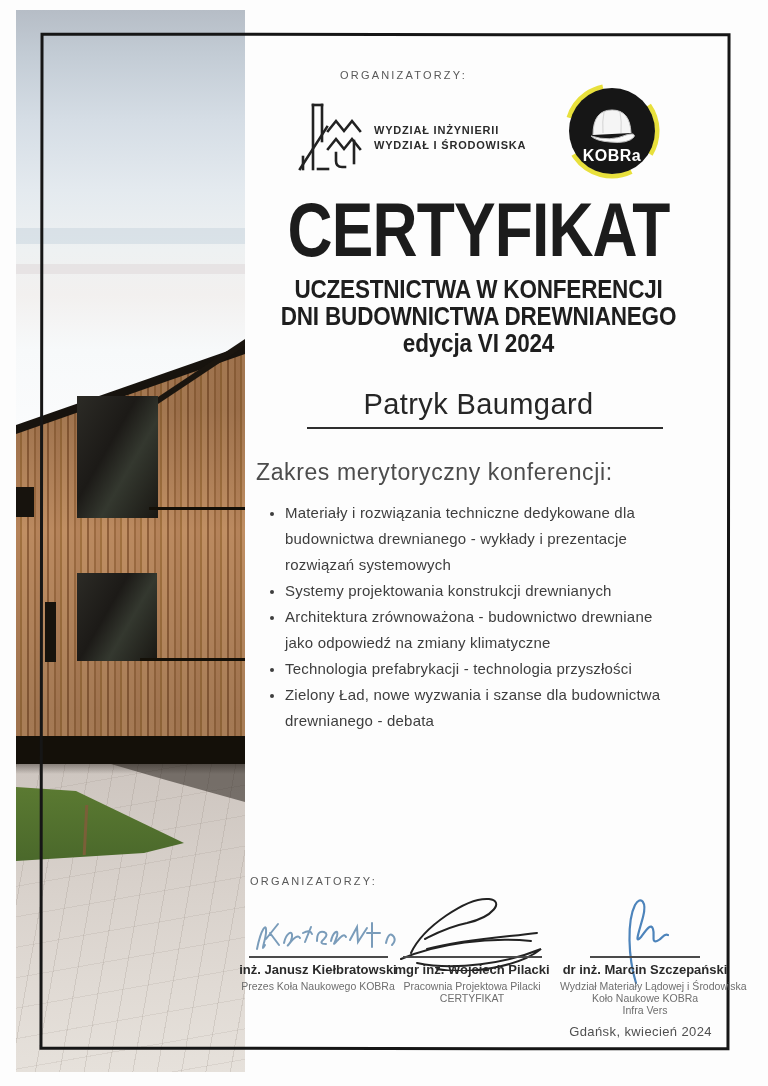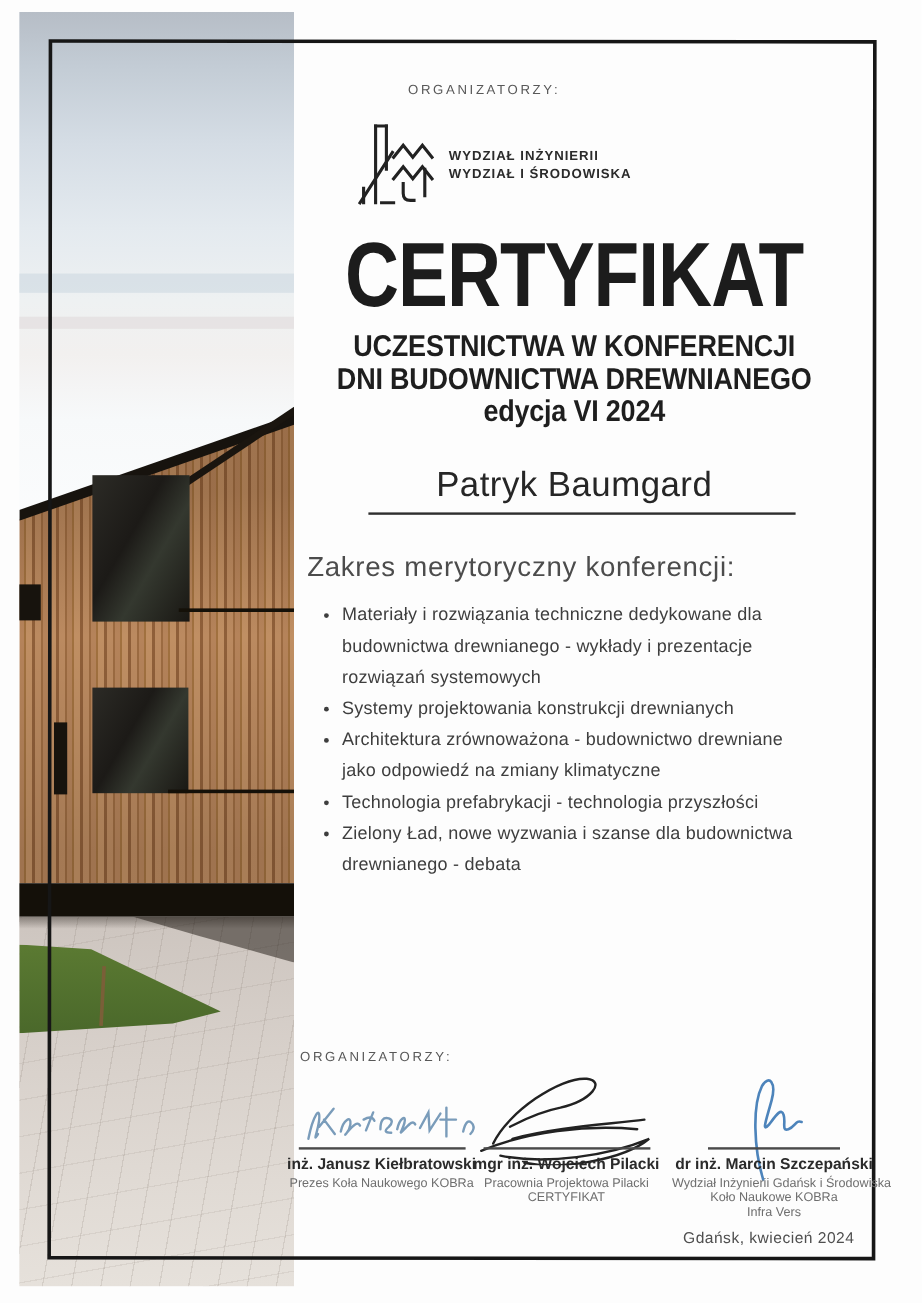--- a/index.html
+++ b/index.html
@@ -135,20 +135,32 @@
       <path d="M60 42 v22"></path>
       <path d="M24 70 h10"></path>
       <path d="M9 58 v12"></path>
     </svg>
     <div class="ftext">
       <div>WYDZIAŁ INŻYNIERII</div>
       <div>WYDZIAŁ I ŚRODOWISKA</div>
     </div>
   </div>
 
+  <div class="kobra">
+    <svg viewBox="0 0 96 96" width="96" height="96">
+      <circle cx="48" cy="48" r="45" fill="none" stroke="#e8e03c" stroke-width="5" stroke-dasharray="52 26 66 38 48 53" transform="rotate(-35 48 48)"></circle>
+      <circle cx="48" cy="48" r="43" fill="#161616"></circle>
+      <g>
+        <path d="M29 52 Q29 27 48 27 Q66 27 67 50" fill="#f5f5f5" stroke="#c9c9c9" stroke-width="1"></path>
+        <path d="M27 53 Q46 59 62 52 Q72 49 70 54 Q64 61 46 59 Q32 58 27 53 Z" fill="#fafafa" stroke="#bdbdbd" stroke-width="1"></path>
+        <path d="M40 29 Q38 39 39 50 M56 29 Q58 39 57 50" stroke="#d8d8d8" stroke-width="1.2" fill="none"></path>
+      </g>
+      <text x="48" y="78" text-anchor="middle" fill="#ffffff" font-family="Liberation Sans, sans-serif" font-size="16" font-weight="bold" letter-spacing="0.5">KOBRa</text>
+    </svg>
+  </div>
 
   <div class="content">
     <div class="title">CERTYFIKAT</div>
     <div class="subs">
       <div>UCZESTNICTWA W KONFERENCJI</div>
       <div>DNI BUDOWNICTWA DREWNIANEGO</div>
       <div>edycja VI 2024</div>
     </div>
     <div class="rname">Patryk Baumgard</div>
     <div class="nline"></div>
@@ -194,20 +206,20 @@
     <div class="srole" style="top:77px;">Pracownia Projektowa Pilacki</div>
     <div class="srole" style="top:89px;">CERTYFIKAT</div>
   </div>
 
   <div class="sigcol col3">
     <svg class="autograph" style="left:40px; top:-8px;" width="90" height="90" viewBox="0 0 90 90" fill="none" stroke="#4d84bb" stroke-width="2.2" stroke-linecap="round">
       <path d="M36 88 C28 62 27 26 35 10 C41 0 47 7 43 22 C39 37 34 50 41 42 C47 34 51 28 53 34 C55 40 51 48 57 46 C63 44 63 38 68 40"></path>
     </svg>
     <div class="sline"></div>
     <div class="sname">dr inż. Marcin Szczepański</div>
-    <div class="srole" style="top:77px;">Wydział Inżynierii Gdańsk i Środowiska</div>
+    <div class="srole" style="top:77px;">Wydział Materiały Lądowej i Środowiska</div>
     <div class="srole" style="top:89px;">Koło Naukowe KOBRa</div>
     <div class="srole" style="top:101px;">Infra Vers</div>
   </div>
 
   <div class="footer">Gdańsk, kwiecień 2024</div>
 
 </div>
 
 </body></html>

